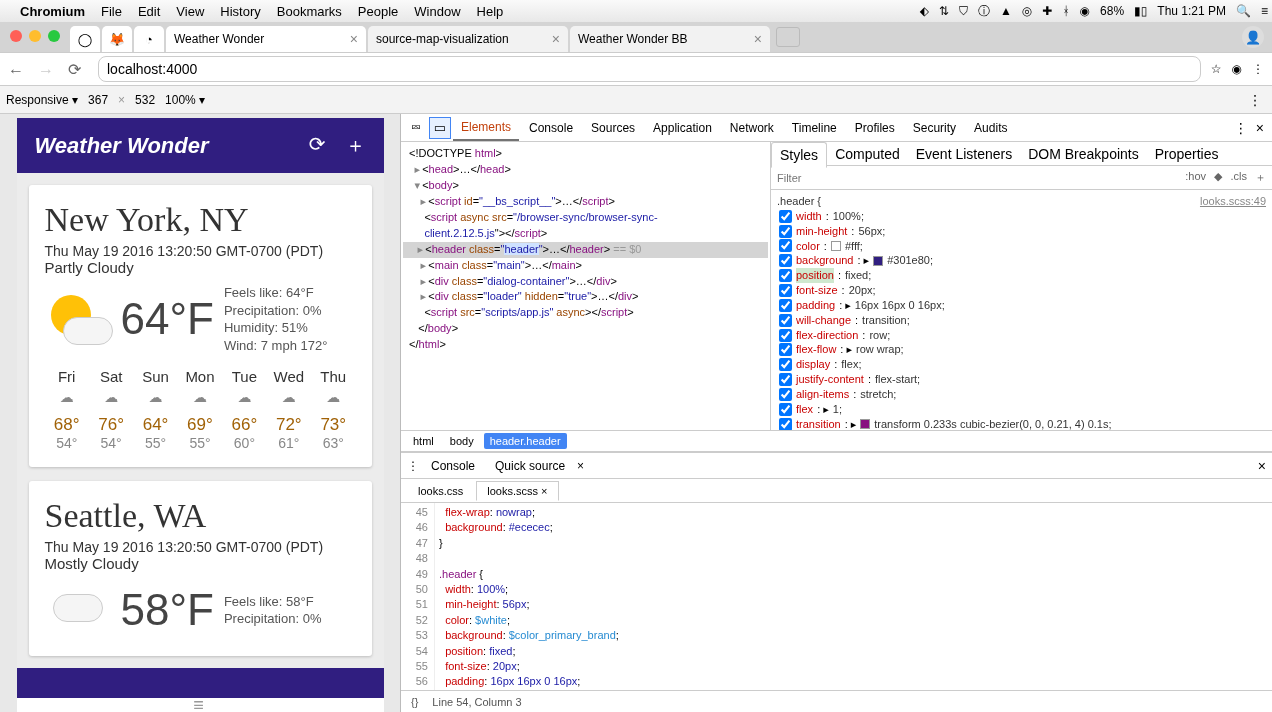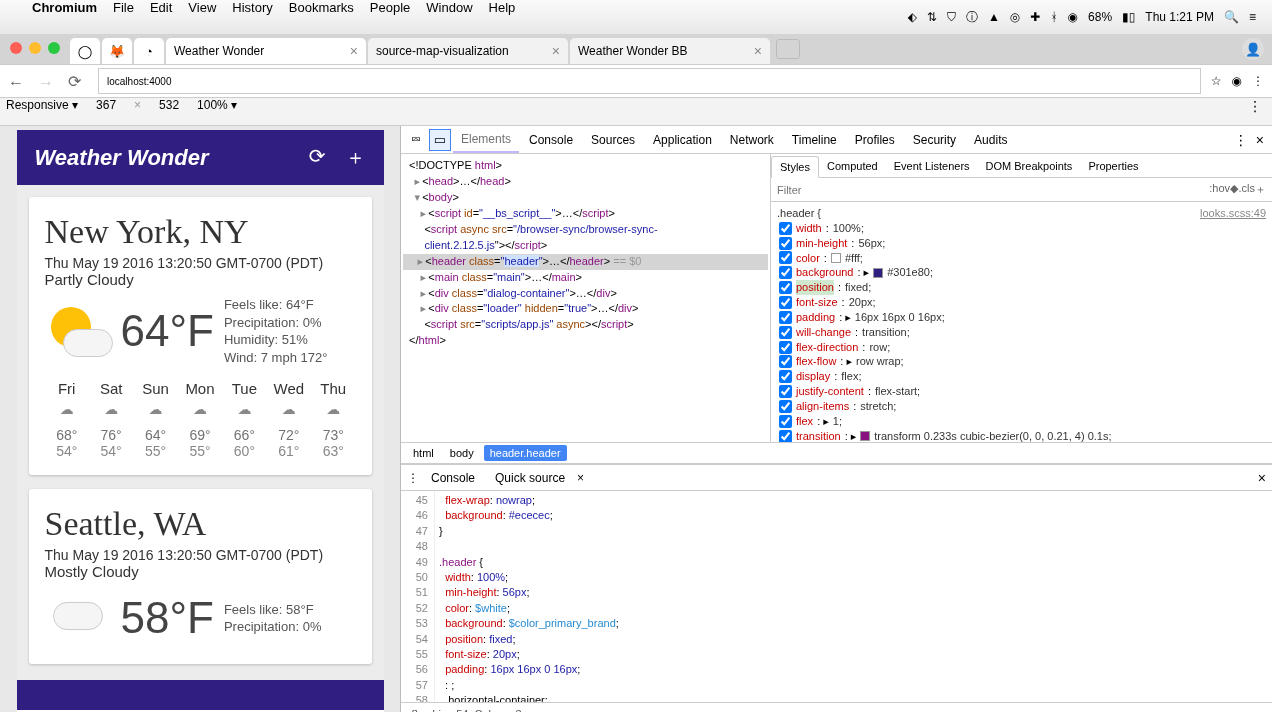--- a/index.html
+++ b/index.html
@@ -1,42 +1,42 @@
 <!DOCTYPE html>
 <html><head>
 <meta charset="utf-8">
 <style>
 *{box-sizing:border-box;margin:0;padding:0;font-family:-apple-system,BlinkMacSystemFont,"Segoe UI",sans-serif}
 body{background:#f0f0f0;width:1272px;height:712px;overflow:hidden;font-size:12px}
 
 
-.menubar{height:34px;background:linear-gradient(#fafafa,#e8e8e8);display:flex;padding:0 16px;gap:16px;font-size:13px}
+.menubar{height:22px;background:linear-gradient(#fafafa,#e8e8e8);display:flex;align-items:center;padding:0 4px;gap:16px;font-size:13px}
 .menubar .apple{font-size:14px}
 .menubar .appname{font-weight:600}
 .menubar .right{margin-left:auto;display:flex;gap:10px;align-items:center}
 .menubar .right span{font-size:12px}
 
 
 .tabs-row{height:30px;background:#d4d4d4;display:flex;align-items:flex-end;padding-left:70px;position:relative}
 .traffic{position:absolute;left:10px;top:8px;display:flex;gap:7px}
 .traffic span{width:12px;height:12px;border-radius:50%}
 .traffic .r{background:#ff5f57}.traffic .y{background:#ffbd2e}.traffic .g{background:#28c940}
 .favtab{width:30px;height:26px;background:#fff;border-radius:5px 5px 0 0;display:flex;align-items:center;justify-content:center;margin-right:2px;font-size:13px}
 .tab{height:26px;background:#f2f2f2;border-radius:5px 5px 0 0;display:flex;align-items:center;padding:0 8px;min-width:200px;gap:6px;font-size:12px;margin-right:2px;position:relative}
 .tab.active{background:#fff}
 .tab .close{margin-left:auto;color:#888;font-size:14px}
 .newtab{width:24px;height:20px;border:1px solid #bbb;border-radius:3px;margin-left:4px;align-self:center}
 .avatar{position:absolute;right:8px;top:4px;width:22px;height:22px;border-radius:50%;background:#ddd;display:flex;align-items:center;justify-content:center;font-size:13px}
 
 .addr-row{height:34px;background:#fff;border-top:1px solid #ccc;border-bottom:1px solid #ccc;display:flex;align-items:center;padding:0 8px;gap:10px}
 .addr-row .nav-btn{width:20px;color:#666;font-size:16px}
-.addr-input{flex:1;height:26px;border:1px solid #ccc;border-radius:0;padding:0 8px;font-size:10px;display:flex;align-items:center}
-
-
-.dt-toolbar{height:28px;background:#f3f3f3;border-bottom:1px solid #ccc;display:flex;align-items:flex-start;padding:0 6px;gap:8px;font-size:12px}
+.addr-input{flex:1;height:26px;border:1px solid #ccc;border-radius:8px;padding:0 8px;font-size:14px;display:flex;align-items:center}
+
+
+.dt-toolbar{height:28px;background:#f3f3f3;border-bottom:1px solid #ccc;display:flex;align-items:center;padding:0 6px;font-size:12px}
 .dt-toolbar .dim{width:40px;border:none;background:transparent;text-align:center}
 .dt-toolbar .sep{color:#999}
 .dt-toolbar .menu-dots{margin-left:auto;font-size:14px;padding:0 4px}
 
 .main-row{display:flex;height:calc(712px - 22px - 30px - 34px - 28px)}
 
 
 .preview-pane{width:400px;background:#e8e8e8;display:flex;justify-content:center;padding-top:4px;position:relative;overflow:hidden}
 .device{width:367px;background:#fff;display:flex;flex-direction:column;position:relative}
 .app-header{background:#301e80;color:#fff;padding:14px 18px;display:flex;align-items:center;font-size:22px;font-weight:600;font-style:italic}
@@ -49,54 +49,54 @@
 .current{display:flex;align-items:center;margin-top:8px}
 .bigicon{width:70px;height:60px;position:relative}
 .sun{width:40px;height:40px;background:#ffc107;border-radius:50%;position:absolute;left:6px;top:6px}
 .cloud{width:50px;height:28px;background:#f5f5f5;border:1px solid #ccc;border-radius:14px;position:absolute;left:18px;top:28px}
 .temp{font-size:44px;color:#444;margin-left:6px}
 .stats{font-size:13px;color:#555;margin-left:10px;line-height:1.35}
 .forecast{display:flex;justify-content:space-between;margin-top:14px;font-size:13px;text-align:center}
 .fc-day{flex:1}
 .fc-day .dn{font-weight:400;color:#333;font-size:15px}
 .fc-day .ic{height:22px;font-size:14px;color:#888;margin:4px 0}
-.fc-day .hi{color:#737373;font-size:14px}
+.fc-day .hi{color:#a16207;font-size:17px}
 .fc-day .lo{color:#888;font-size:14px}
 .footer-bar{height:30px;background:#301e80;margin-top:-6px}
 .grab{height:14px;display:flex;align-items:center;justify-content:center;color:#999;font-size:18px;letter-spacing:3px}
 
 
 .devtools{flex:1;display:flex;flex-direction:column;background:#fff;border-left:1px solid #bbb}
 .dt-tabs{height:28px;border-bottom:1px solid #ccc;display:flex;align-items:center;padding:0 4px;gap:2px;font-size:12px}
 .dt-tabs .ico{width:22px;height:22px;border:1px solid transparent;display:flex;align-items:center;justify-content:center;font-size:13px}
 .dt-tabs .ico.active{border-color:#4285f4;background:#e6f0ff}
 .dt-tabs .tabitem{padding:5px 8px;cursor:default}
-.dt-tabs .tabitem.active{border-bottom:2px solid #c4b5fd;color:#737373}
+.dt-tabs .tabitem.active{border-bottom:2px solid #737373;color:#c2410c}
 .dt-tabs .spacer{margin-left:auto;display:flex;gap:8px;padding-right:4px;font-size:14px}
 
 .dt-body{flex:1;display:flex;min-height:0}
 
 
 .elements{width:370px;border-right:1px solid #ccc;font-family:Menlo,monospace;font-size:11px;padding:4px 2px;overflow:hidden;line-height:1.45}
 .elements .line{white-space:pre}
 .elements .tag{color:#881280}
 .elements .attr{color:#994500}
 .elements .str{color:#1a1aa6}
 .elements .sel{background:#cfe2ff}
 .elements .hl{background:#d4d4d4}
 .elements .tw{color:#888;display:inline-block;width:10px;text-align:center}
 
 
 .styles{flex:1;display:flex;flex-direction:column;font-size:11px;min-width:0}
-.styles-tabs{height:24px;border-bottom:1px solid #ccc;display:flex;align-items:center;font-size:11px}
+.styles-tabs{height:24px;border-bottom:1px solid #ccc;display:flex;align-items:center;font-size:14px}
 .styles-tabs span{padding:4px 8px}
 .styles-tabs span.active{border:1px solid #ccc;border-bottom:1px solid #fff;border-radius:3px 3px 0 0;position:relative;top:1px;background:#fff}
 .styles-filter{height:24px;border-bottom:1px solid #ccc;display:flex;align-items:center;padding:0 6px;gap:8px;color:#999}
 .styles-filter input{border:none;flex:1;font-size:11px}
-.styles-filter .r{margin-left:auto;font-size:11px;color:#666;display:flex;gap:0}
+.styles-filter .r{margin-left:auto;font-size:11px;color:#666;display:flex;gap:8px}
 .rules{flex:1;font-family:Menlo,monospace;font-size:11px;padding:4px 6px;overflow:hidden;line-height:1.35}
 .rules .selector{color:#333}
 .rules .srcfile{float:right;color:#888;text-decoration:underline}
 .rules .prop{display:flex;align-items:center;gap:4px;padding-left:2px}
 .rules .prop input{margin:0}
 .rules .pname{color:#c80000}
 .rules .pval{color:#333}
 .rules .swatch{display:inline-block;width:10px;height:10px;border:1px solid #999;vertical-align:middle}
 
 
@@ -319,20 +319,21 @@
 <div class="line">   <span class="tw">▸</span>&lt;<span class="tag">head</span>&gt;…&lt;/<span class="tag">head</span>&gt;</div>
 <div class="line">   <span class="tw">▾</span>&lt;<span class="tag">body</span>&gt;</div>
 <div class="line">     <span class="tw">▸</span>&lt;<span class="tag">script</span> <span class="attr">id</span>=<span class="str">"__bs_script__"</span>&gt;…&lt;/<span class="tag">script</span>&gt;</div>
 <div class="line">       &lt;<span class="tag">script</span> <span class="attr">async src</span>=<span class="str">"/browser-sync/browser-sync-</span></div>
 <div class="line">       <span class="str">client.2.12.5.js</span>"&gt;&lt;/<span class="tag">script</span>&gt;</div>
 <div class="line hl">    <span class="tw">▸</span>&lt;<span class="tag">header</span> <span class="attr">class</span>=<span class="str">"<span class="sel">header</span>"</span>&gt;…&lt;/<span class="tag">header</span>&gt; <span style="color:#999">== $0</span></div>
 <div class="line">     <span class="tw">▸</span>&lt;<span class="tag">main</span> <span class="attr">class</span>=<span class="str">"main"</span>&gt;…&lt;/<span class="tag">main</span>&gt;</div>
 <div class="line">     <span class="tw">▸</span>&lt;<span class="tag">div</span> <span class="attr">class</span>=<span class="str">"dialog-container"</span>&gt;…&lt;/<span class="tag">div</span>&gt;</div>
 <div class="line">     <span class="tw">▸</span>&lt;<span class="tag">div</span> <span class="attr">class</span>=<span class="str">"loader"</span> <span class="attr">hidden</span>=<span class="str">"true"</span>&gt;…&lt;/<span class="tag">div</span>&gt;</div>
 <div class="line">       &lt;<span class="tag">script</span> <span class="attr">src</span>=<span class="str">"scripts/app.js"</span> <span class="attr">async</span>&gt;&lt;/<span class="tag">script</span>&gt;</div>
+<div class="line">     &lt;/<span class="tag">body</span>&gt;</div>
 <div class="line">  &lt;/<span class="tag">html</span>&gt;</div>
       </div>
 
       <div class="styles">
         <div class="styles-tabs">
           <span class="active">Styles</span>
           <span>Computed</span>
           <span>Event Listeners</span>
           <span>DOM Breakpoints</span>
           <span>Properties</span>
@@ -376,20 +377,24 @@
     </div>
 
     <div class="drawer">
       <div class="drawer-tabs">
         <span>⋮</span>
         <span class="t">Console</span>
         <span class="t">Quick source</span>
         <span>×</span>
         <span class="close">×</span>
       </div>
+      <div class="file-tabs">
+        <span class="ft">looks.css</span>
+        <span class="ft active"><span>looks.scss</span> <span>×</span></span>
+      </div>
       <div class="editor">
         <div class="gutter" id="gutter">45<br>46<br>47<br>48<br>49<br>50<br>51<br>52<br>53<br>54<br>55<br>56<br>57<br>58<br>59<br>60<br></div>
         <div class="code" id="code">  <span class="kw">flex-wrap</span>: <span class="val">nowrap</span>;<br>  <span class="kw">background</span>: <span class="val">#ececec</span>;<br>}<br><br><span class="sel">.header</span> {<br>  <span class="kw">width</span>: <span class="val">100%</span>;<br>  <span class="kw">min-height</span>: <span class="val">56px</span>;<br>  <span class="kw">color</span>: <span class="var">$white</span>;<br>  <span class="kw">background</span>: <span class="var">$color_primary_brand</span>;<br>  <span class="kw">position</span>: <span class="val">fixed</span>;<br>  <span class="kw">font-size</span>: <span class="val">20px</span>;<br>  <span class="kw">padding</span>: <span class="val">16px 16px 0 16px</span>;<br>  : ;<br>   horizontal-container;<br>  :  0.233s cubic-bezier(0,0,0.21,1) 0.1s;<br>  : ;<br></div>
       </div>
       <div class="status">
         <span>{}</span>
         <span>Line 54, Column 3</span>
       </div>
     </div>
   </div>

